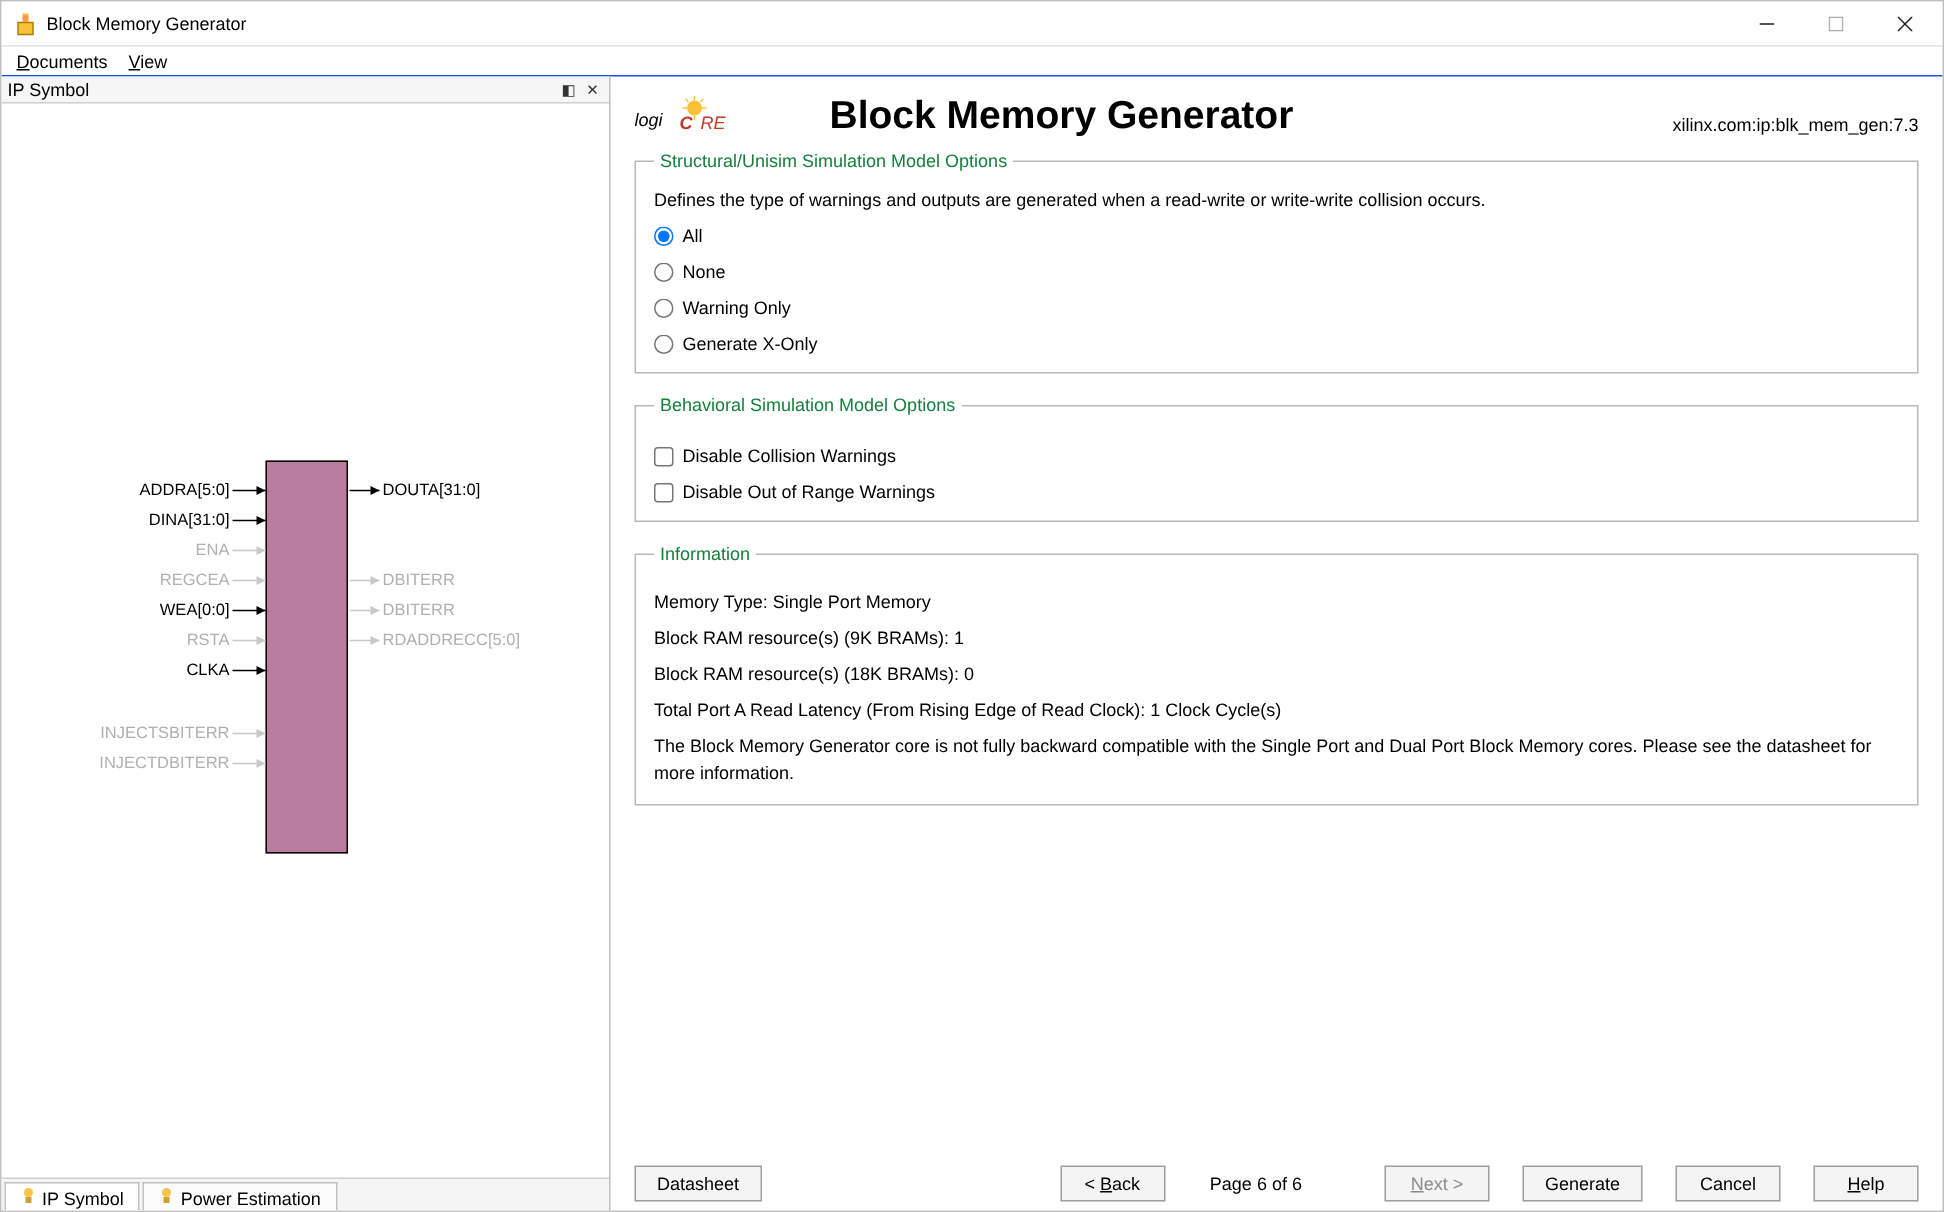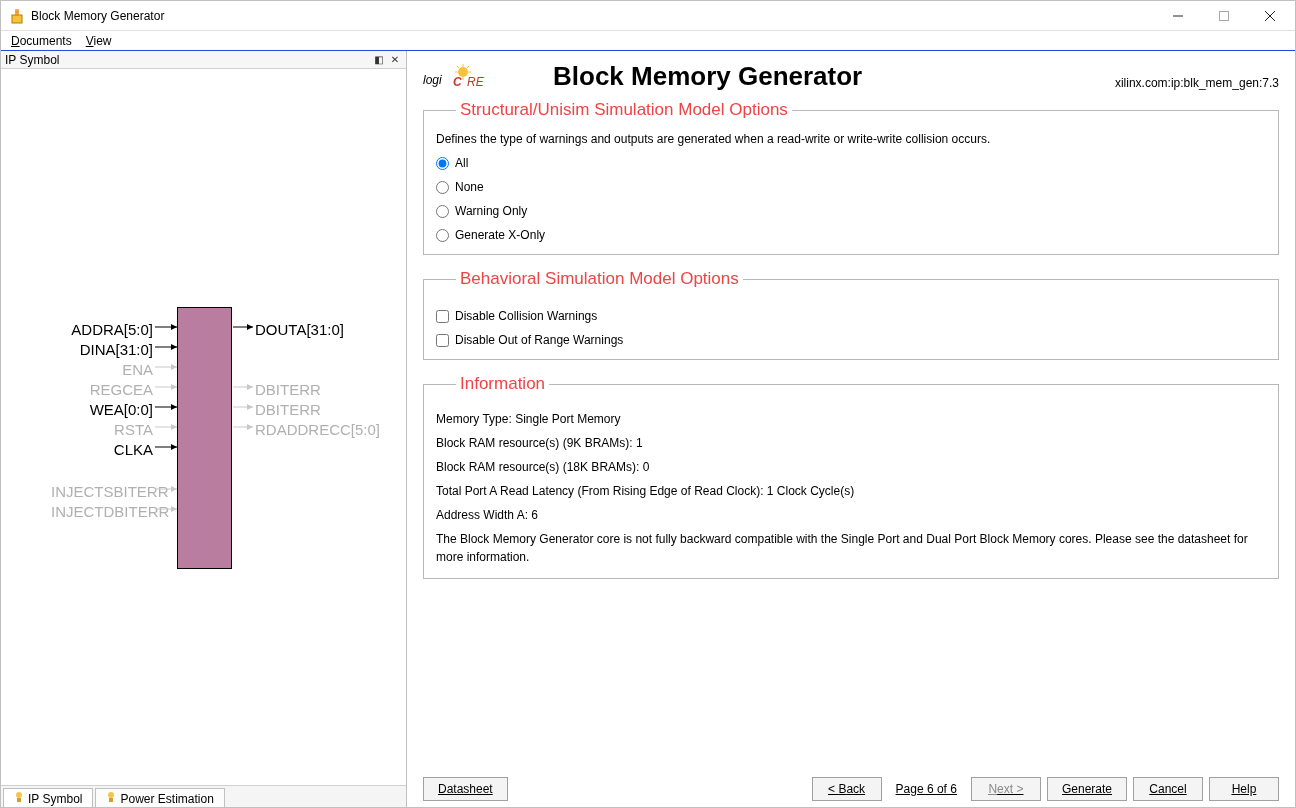--- a/index.html
+++ b/index.html
@@ -22,32 +22,32 @@
 .tabs-bottom{height:22px; display:flex; border-top:1px solid #d0d0d0; background:#f5f5f5;}
 .btab{display:flex;align-items:center;gap:4px;padding:0 10px;border:1px solid #c0c0c0;border-bottom:none;background:#fcfcfc;font-size:11px;margin-top:2px;margin-left:2px;height:20px;}
 .btab.active{background:#fff;}
 .right-pane{flex:1; display:flex; flex-direction:column; padding:10px 16px 6px 16px; overflow:hidden;}
 .rp-header{display:flex; align-items:flex-end; gap:30px; padding-bottom:8px;}
 .logo-box{width:82px;height:28px;display:flex;align-items:center;justify-content:center;}
 .rp-title{flex:0 0 auto; font-size:26px; font-weight:bold; color:#000; margin-left:18px;}
 .rp-header .spacer{flex:1;}
 .ip-id{font-size:12px;color:#000;align-self:flex-end;margin-bottom:2px;}
 fieldset{border:1px solid #b8b8b8; padding:10px 12px 12px 12px; margin-bottom:14px;}
-legend{padding:0 4px; font-size:17px;color:#ef4444;margin-left:20px;}
+legend{padding:0 4px; font-size:12px;color:#15803d;}
 .radio-row, .check-row{display:flex;align-items:center;gap:6px;margin-top:10px;font-size:12px;color:#000;}
 .desc{font-size:12px;color:#000;margin-top:2px;margin-bottom:2px;}
 .info-line{font-size:12px;color:#000;margin-top:6px;line-height:1.5;}
-.rp-footer{margin-top:auto; display:flex; align-items:center; gap:6px; padding-top:8px;text-decoration:underline;}
+.rp-footer{margin-top:auto; display:flex; align-items:center; gap:22px; padding-top:8px;}
 .btn{border:1px solid #a0a0a0; background:#f4f4f4; padding:4px 14px; font-size:12px; min-width:70px; text-align:center; color:#000;}
-.btn.disabled{color:#8a8a8a;}
+.btn.disabled{color:#8a8a8a;margin-left:25px;}
 .page-ind{font-size:12px; padding:0 8px;}
 .footer-spacer{flex:1;}
 
 .block-rect{position:absolute; left:176px; top:222px; width:55px; height:262px; background:#b97e9f; border:1px solid #000;}
-.port{position:absolute; font-size:15px; color:#000; white-space:nowrap;}
+.port{position:absolute; font-size:11px; color:#000; white-space:nowrap;}
 .port.left{text-align:right;}
 .port.faded{color:#b0b0b0;}
 .arrow-line{stroke:#000;stroke-width:1;}
 .arrow-faded .arrow-line{stroke:#c8c8c8;}
 input[type=radio],input[type=checkbox]{margin:0;}
 </style>
 </head>
 <body>
 
 <div class="titlebar">
@@ -239,21 +239,20 @@
           <span>Disable Out of Range Warnings</span>
         </label>
     </fieldset>
 
     <fieldset>
       <legend>Information</legend>
       <div class="info-line">Memory Type: Single Port Memory</div>
       <div class="info-line">Block RAM resource(s) (9K BRAMs): 1</div>
       <div class="info-line">Block RAM resource(s) (18K BRAMs): 0</div>
       <div class="info-line">Total Port A Read Latency (From Rising Edge of Read Clock): 1 Clock Cycle(s)</div>
-      <div class="info-line">Address Width A: 6</div>
       <div class="info-line">The Block Memory Generator core is not fully backward compatible with the Single Port and Dual Port Block Memory cores. Please see the datasheet for more information.</div>
     </fieldset>
 
     <div class="rp-footer">
       <button class="btn">Datasheet</button>
       <span class="footer-spacer"></span>
       <button class="btn">&lt; <u>B</u>ack</button>
       <span class="page-ind">Page 6 of 6</span>
       <button class="btn disabled"><u>N</u>ext &gt;</button>
       <button class="btn">Generate</button>

